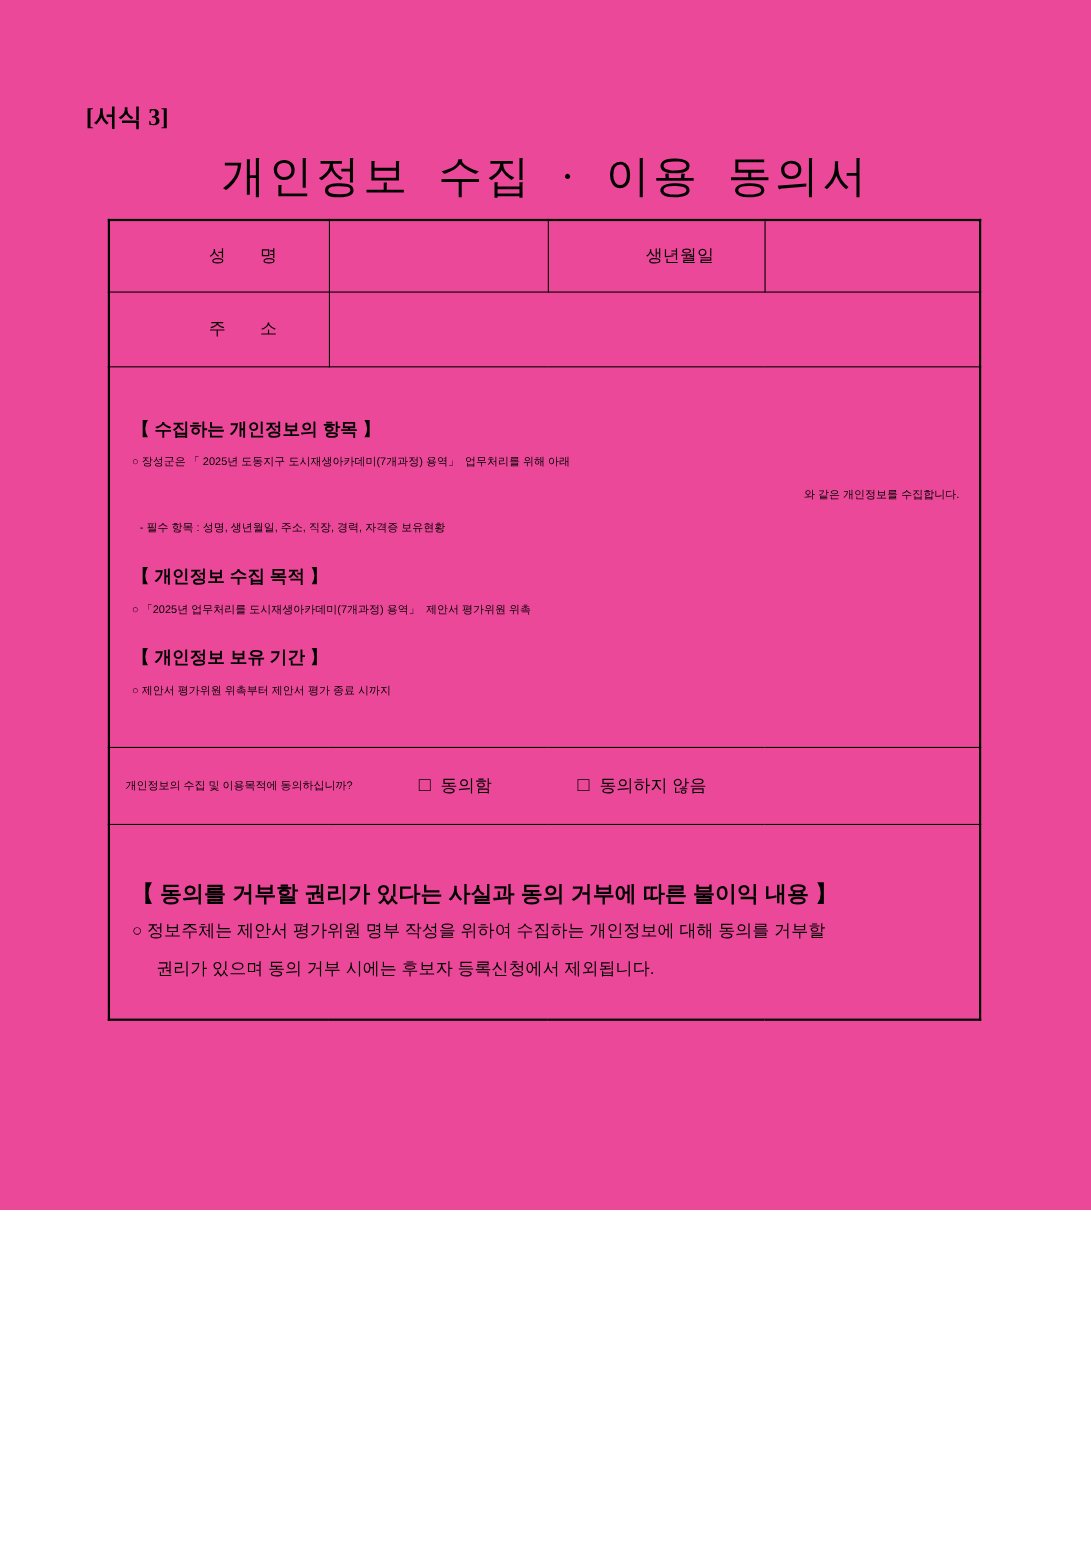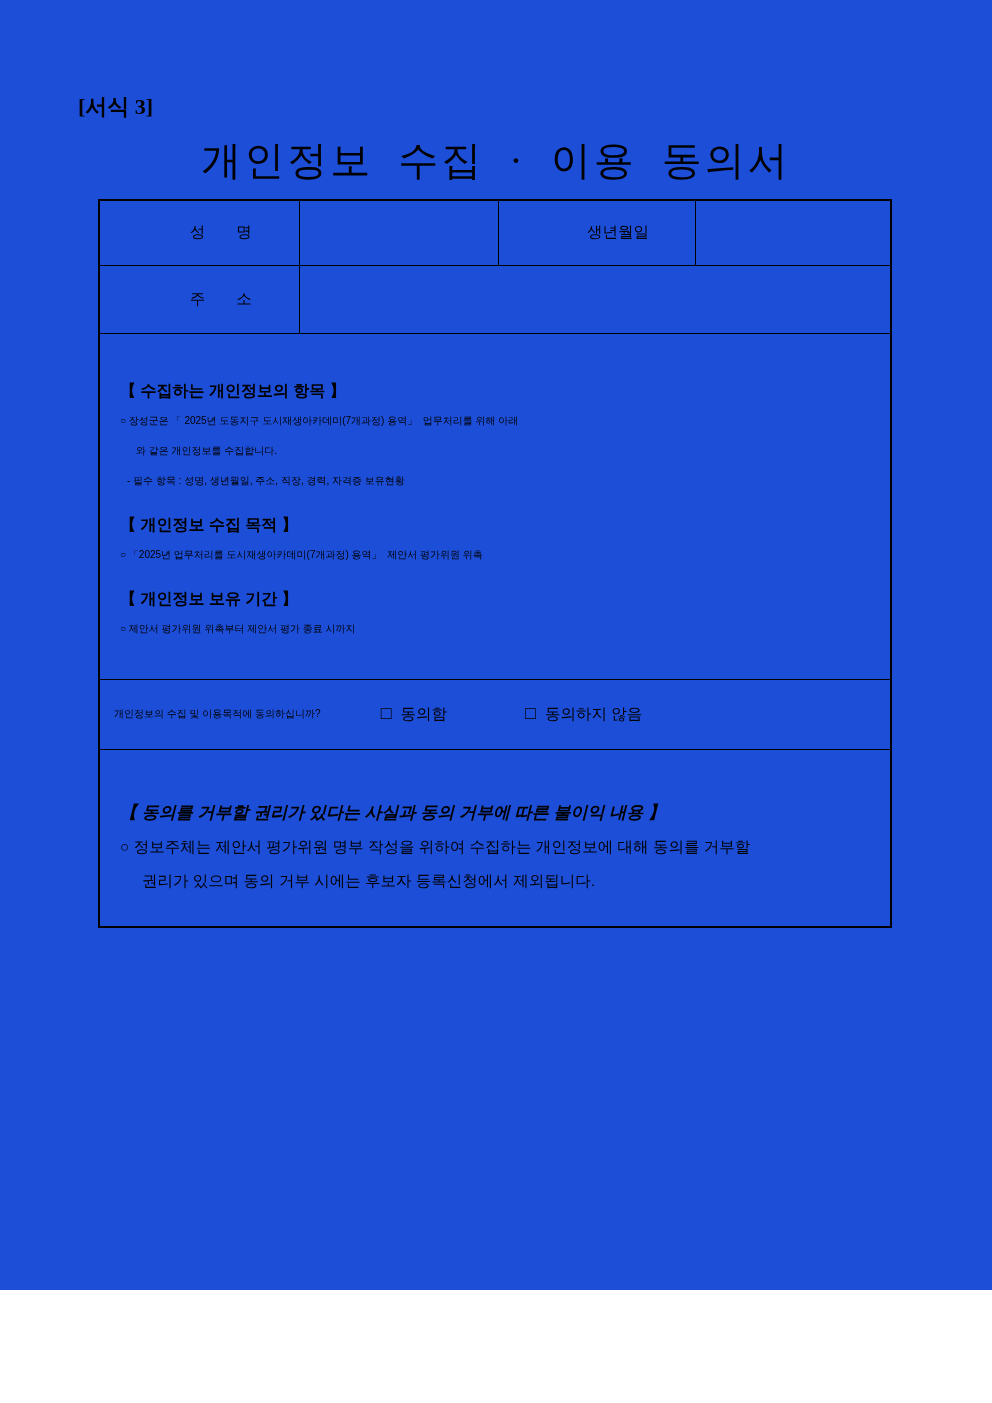--- a/index.html
+++ b/index.html
@@ -1,21 +1,21 @@
 <!DOCTYPE html>
 <html><head>
 <meta charset="utf-8">
 <style>
   * { margin: 0; padding: 0; box-sizing: border-box; }
   html, body { background: #ffffff; }
   .page {
     position: relative;
     width: 992px;
-    height: 1290px;
-    background: #1d4ed8;
+    height: 1100px;
+    background: #ec4899;
     color: #000000;
     font-family: "Liberation Sans", "DejaVu Sans", sans-serif;
     overflow: hidden;
   }
   .form-code {
     position: absolute;
     left: 78px;
     top: 92px;
     font-family: "Liberation Serif", "DejaVu Serif", serif;
     font-weight: bold;
@@ -75,41 +75,41 @@
   .signer-line { margin-top: 46px; margin-left: 422px; white-space: pre; }
   .seal { margin-left: 92px; }
   .recipient { margin-top: 36px; margin-left: 14px; }
   .recipient-name { font-weight: bold; font-size: 17.5px; }
   .recipient-suffix { font-size: 15.5px; margin-left: 9px; }
 
   .cell-sections { vertical-align: top !important; padding: 42px 18px 0 20px !important; }
   .sec { margin-bottom: 14px; }
   .sec-title { font-weight: bold; font-size: 16px; line-height: 30px; white-space: pre; }
   .sec-line  { font-size: 10px; line-height: 30px; white-space: pre; }
-  .indent-a { padding-left: 16px; }
+  .indent-a { padding-left: 16px; text-align: right; }
   .indent-b { padding-left: 7px; }
 
   .cell-question { padding-left: 14px !important; }
   .q-row { display: flex; align-items: center; }
   .q-text { white-space: pre; font-size: 10px; }
   .option { display: inline-flex; align-items: center; white-space: pre; cursor: default; }
   .cb {
     font-size: 18px;
     line-height: 1;
     margin-right: 9px;
     position: relative;
     top: -1px;
   }
   .opt1-q1 { margin-left: 60px; }
   .opt2-q1 { margin-left: 78px; }
   .opt1-q2 { margin-left: 70px; }
   .opt2-q2 { margin-left: 78px; }
 
   .cell-refusal { vertical-align: top !important; padding: 46px 18px 0 20px !important; }
-  .ref-title { font-weight: bold; font-size: 17px; line-height: 34px; white-space: pre; font-style: italic; }
+  .ref-title { font-weight: bold; font-size: 20px; line-height: 34px; white-space: pre; }
   .ref-line  { font-size: 15.5px; line-height: 34px; white-space: pre; }
   .ref-indent { padding-left: 22px; }
 </style>
 </head>
 <body>
 
 <div class="page">
 
   <div class="form-code">[서식 3]</div>
   <h1 class="title">개인정보 수집 · 이용 동의서</h1>

